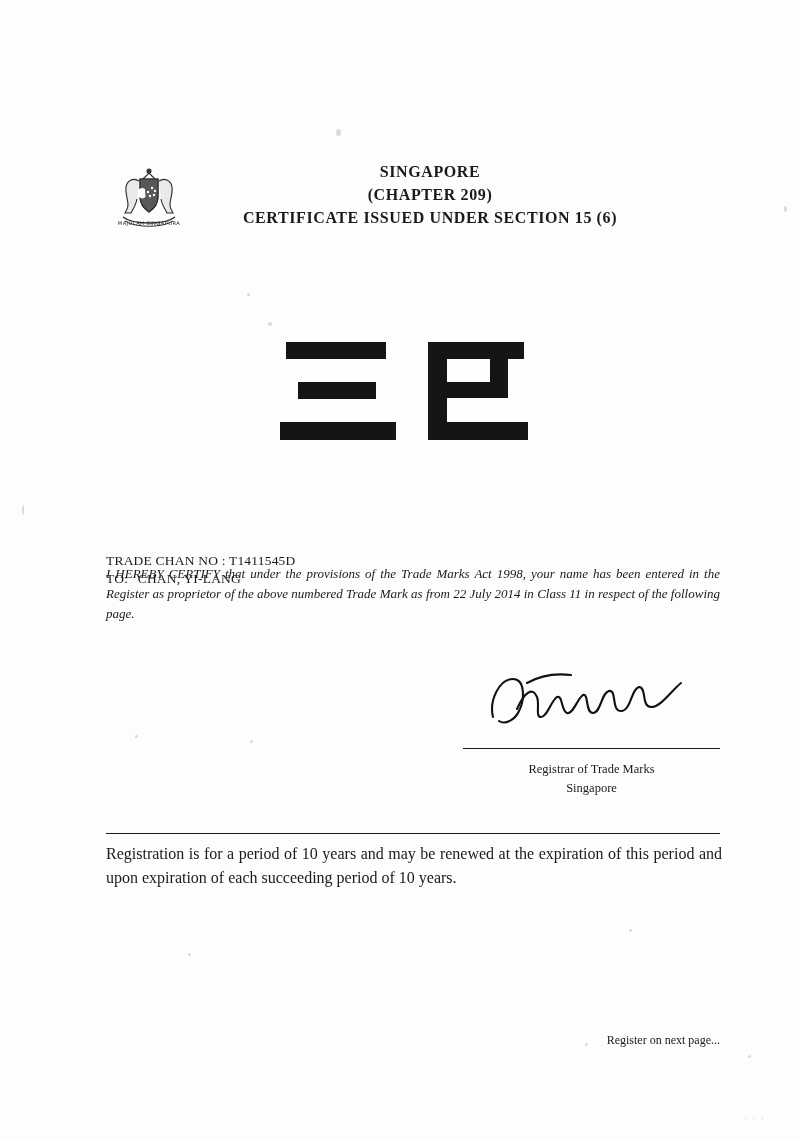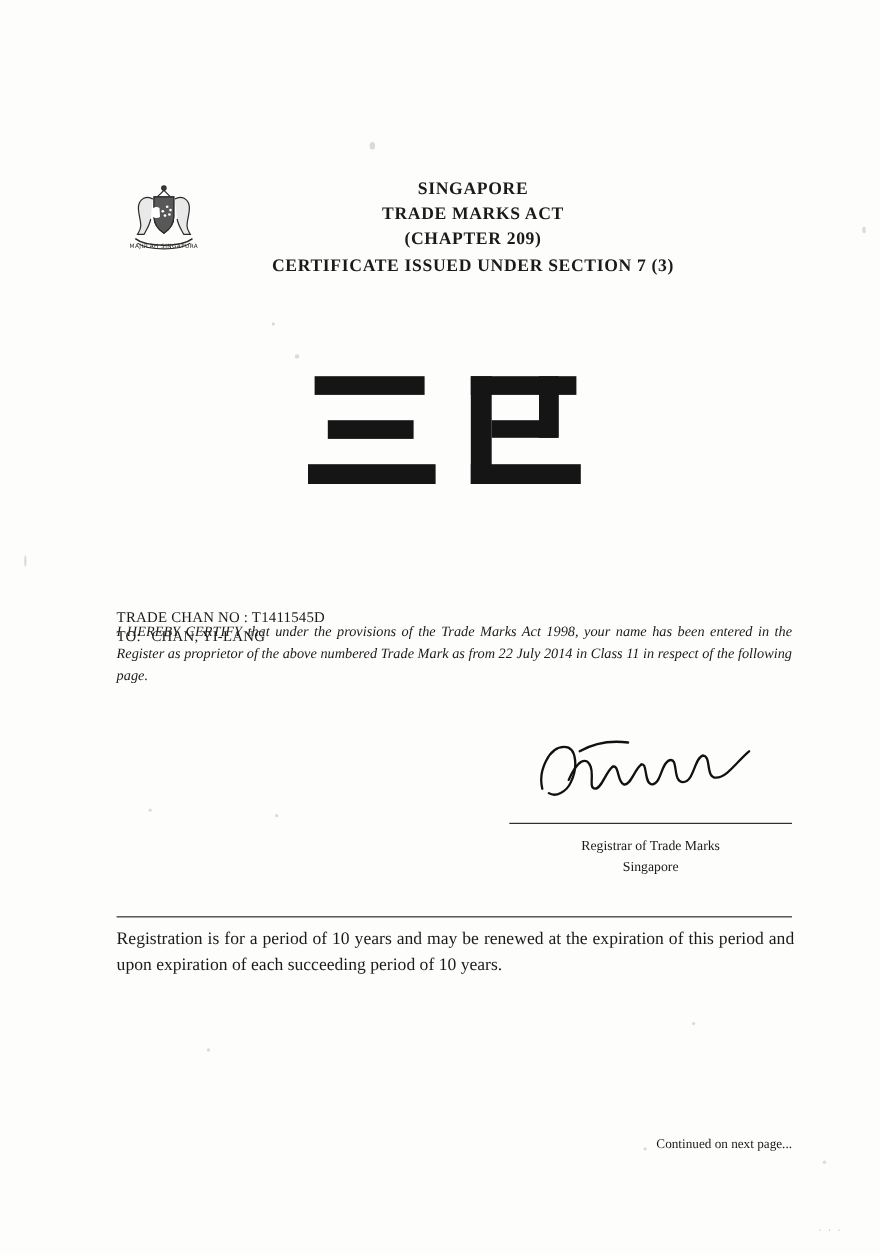--- a/index.html
+++ b/index.html
@@ -202,23 +202,22 @@
 
         <path d="M14 54 c10 8 42 8 52 0" stroke-width="1.4"></path>
         <path d="M16 58 c10 7 38 7 48 0" stroke-width="1"></path>
       </g>
       <text x="40" y="62" font-family="DejaVu Sans, sans-serif" font-size="5.2" text-anchor="middle" fill="#2a2a2a" letter-spacing=".4">MAJULAH SINGAPURA</text>
     </svg>
   </div>
 
   <div class="header-block">
     <div class="line hl1">SINGAPORE</div>
-    <div class="line hl2">TRADE MARKS ACT</div>
     <div class="line hl3">(CHAPTER 209)</div>
-    <div class="line hl4">CERTIFICATE ISSUED UNDER SECTION 7 (3)</div>
+    <div class="line hl4">CERTIFICATE ISSUED UNDER SECTION 15 (6)</div>
   </div>
 
   <div class="mark">
 
     <div class="bar" style="left:6px;   top:12px; width:100px; height:17px;"></div>
     <div class="bar" style="left:18px;  top:52px; width:78px;  height:17px;"></div>
     <div class="bar" style="left:0px;   top:92px; width:116px; height:18px;"></div>
 
     <div class="bar" style="left:148px; top:12px; width:96px;  height:17px;"></div>
     <div class="bar" style="left:148px; top:12px; width:19px;  height:98px;"></div>
@@ -253,16 +252,16 @@
   </div>
   <div class="sig-line"></div>
   <div class="sig-names">
     <div>Registrar of Trade Marks</div>
     <div>Singapore</div>
   </div>
 
   <div class="foot-rule"></div>
   <div class="foot-note">Registration is for a period of 10 years and may be renewed at the expiration of this period and upon expiration of each succeeding period of 10 years.</div>
 
-  <div class="continued">Continued on next page...</div>
+  <div class="continued">Register on next page...</div>
   <div class="corner-mark">· · ·</div>
 
 </div>
 
 </body></html>

